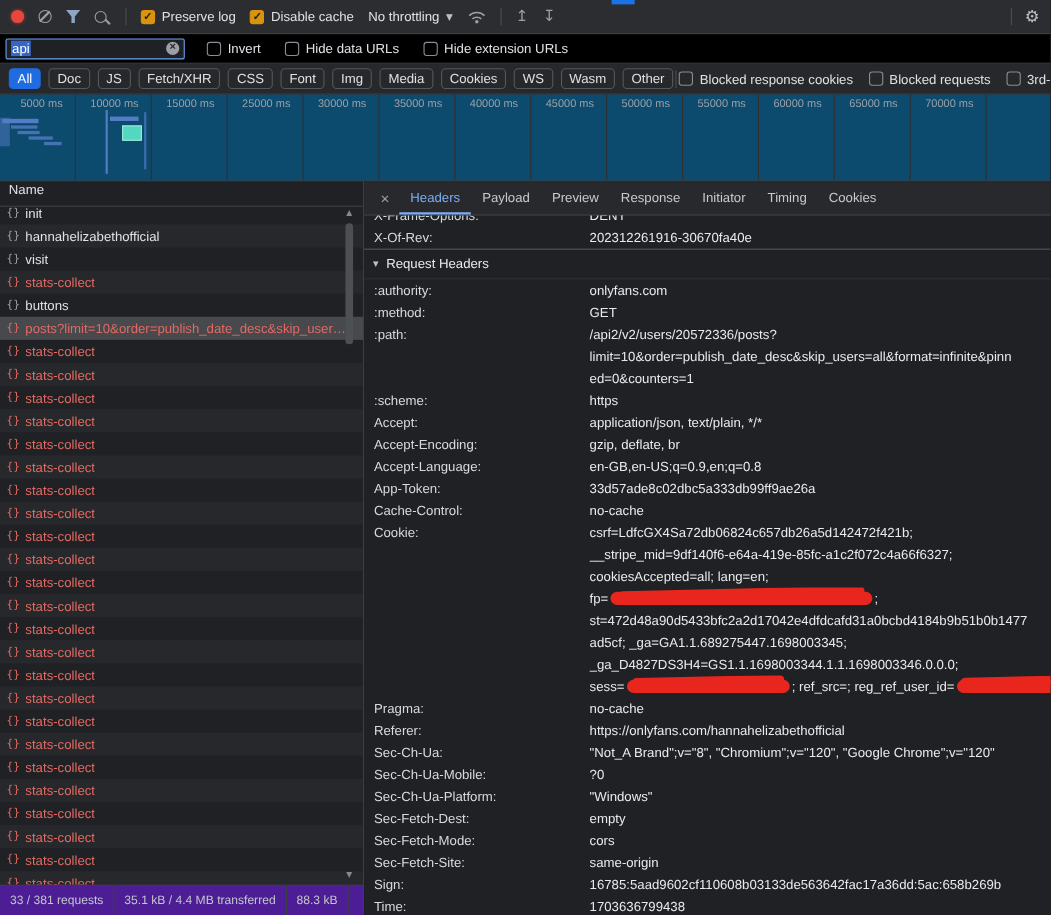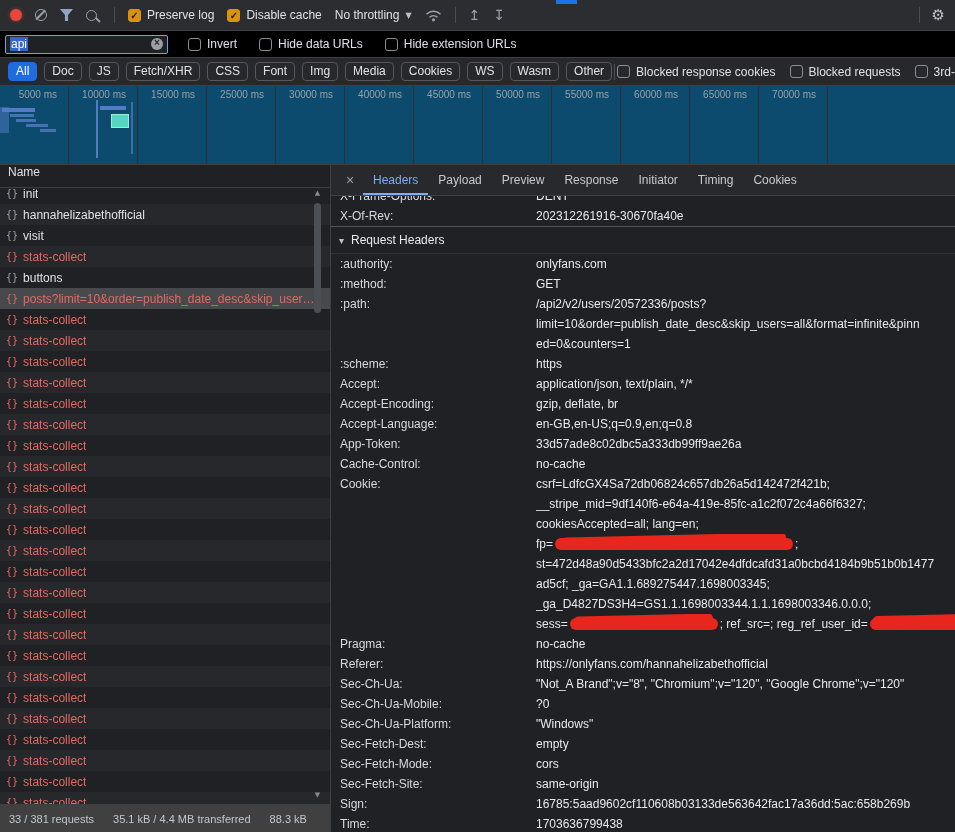--- a/index.html
+++ b/index.html
@@ -63,21 +63,21 @@
   .ricon{color:#9aa0a6;font-size:10px;flex:0 0 auto;font-family:"DejaVu Sans Mono",monospace}
   .rname{overflow:hidden;text-overflow:ellipsis;color:#dfe1e5}
   .row.error .rname,.row.error .ricon{color:#e46962}
   .row.selected,.row.selected:nth-child(even){background:#47494d}
 
   .lsb{position:absolute;right:8px;top:24px;bottom:32px;width:9px;z-index:3}
   .lsb .arrow{position:absolute;left:0;width:9px;height:9px;color:#86898d;font-size:7px;line-height:9px;text-align:center;font-family:"DejaVu Sans",sans-serif}
   .lsb .up{top:0}.lsb .down{bottom:0}
   .lsb .thumb{position:absolute;left:1px;width:7px;top:14px;height:110px;background:#4c4f53;border-radius:4px}
 
-  .lstatus{flex:0 0 27px;border-top:1px solid #3c4043;background:#404040;display:flex;align-items:flex-start;
+  .lstatus{flex:0 0 27px;border-top:1px solid #3c4043;background:#4c1d95;display:flex;align-items:flex-start;
       font-size:11px;color:#c3c6ca}
   .seg{padding:0 9px;border-right:1px solid #3c4043;height:100%;display:flex;align-items:center;white-space:nowrap}
 
   
   .right{flex:1;display:flex;flex-direction:column;min-height:0;position:relative;background:#202124}
   .tabs{flex:0 0 30px;background:#28292c;border-bottom:1px solid #3c4043;display:flex;align-items:stretch;padding-left:6px}
   .tab-close{width:26px;display:flex;align-items:center;justify-content:center;color:#9aa0a6;font-size:14px}
   .tabs-strip{display:flex;align-items:stretch}
   .tab{display:flex;align-items:center;padding:0 10px;color:#c6c9cd;white-space:nowrap}
   .tab.active{color:#7cacf8;box-shadow:inset 0 -2px 0 #7cacf8}
@@ -212,20 +212,21 @@
 
         <div class="tl-col">10000 ms</div>
 
         <div class="tl-col">15000 ms</div>
 
 
         <div class="tl-col">25000 ms</div>
 
         <div class="tl-col">30000 ms</div>
 
+        <div class="tl-col">35000 ms</div>
 
         <div class="tl-col">40000 ms</div>
 
         <div class="tl-col">45000 ms</div>
 
         <div class="tl-col">50000 ms</div>
 
         <div class="tl-col">55000 ms</div>
 
         <div class="tl-col">60000 ms</div>

